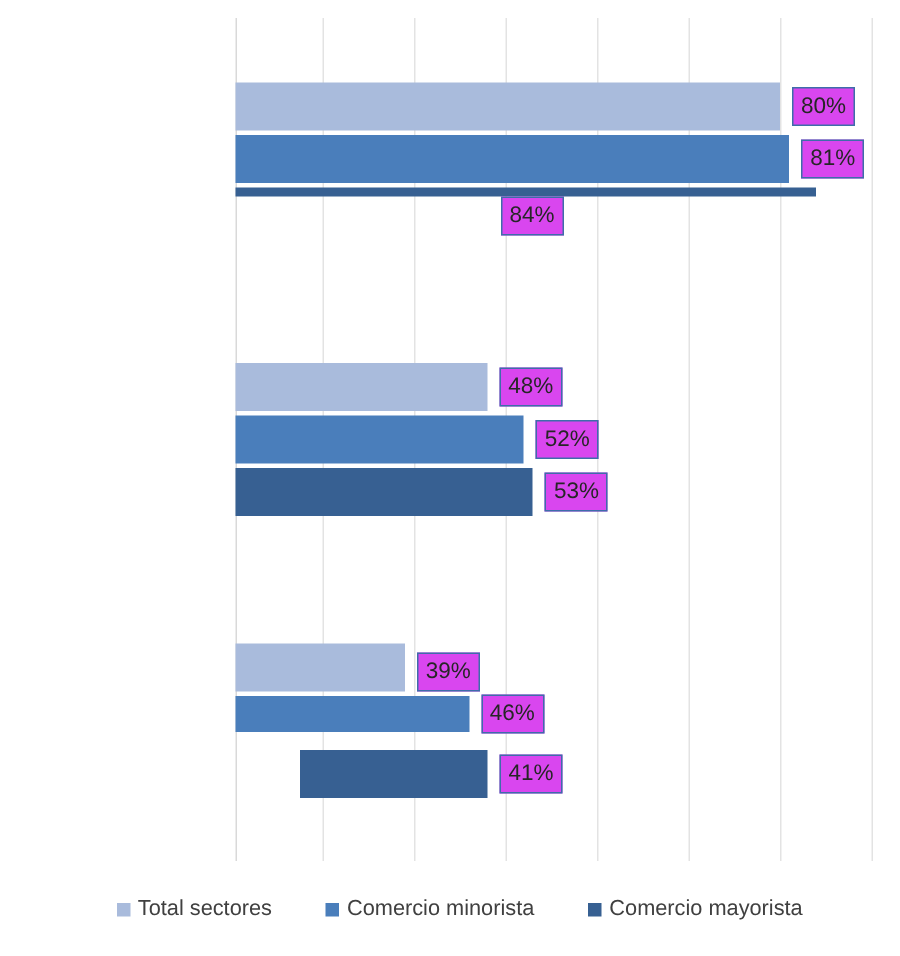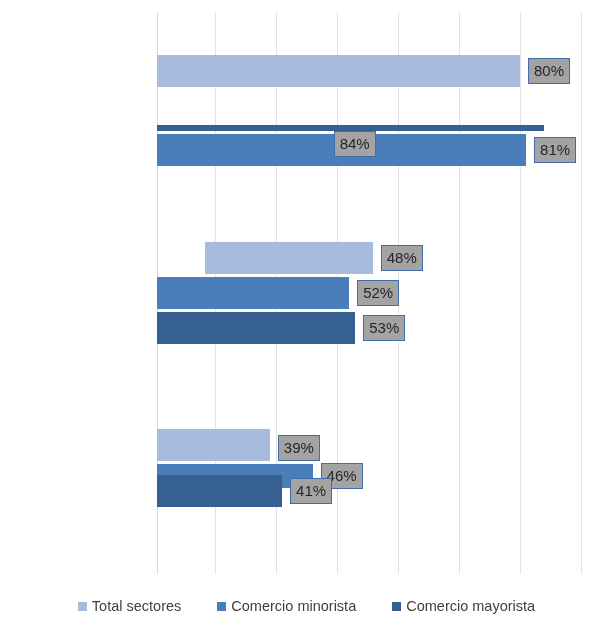--- a/index.html
+++ b/index.html
@@ -61,21 +61,21 @@
   }
 
   .bar {
     height: 100%;
     box-sizing: border-box;
   }
 
   .bar-label {
     margin-left: 8px;
     border: 1px solid #3e6daa;
-    background: #a3a3a3;
+    background: #d946ef;
     color: #262626;
     font-size: 15px;
     line-height: 1;
     padding: 4px 5px 5px 5px;
     white-space: nowrap;
     font-family: "Liberation Sans", sans-serif;
   }
 
   
   #legend {
@@ -116,51 +116,51 @@
         <div class="gridline" style="left: 301.986px;"></div>
         <div class="gridline" style="left: 362.993px;"></div>
         <div class="gridline" style="left: 424px;"></div>
       </div>
     <div id="groups">
         <div class="cat-group" style="top: 0px; height: 187.333px;"></div>
         <div class="bar-row" style="top: 42.6667px; height: 32px;">
           <div class="bar" style="width: 362.993px; background: rgb(169, 187, 220);"></div>
           <div class="bar-label" style="border-color: rgb(62, 109, 170);">80%</div>
         </div>
-        <div class="bar-row" style="top: 77.6667px; height: 32px; margin-top: 44px;">
+        <div class="bar-row" style="top: 77.6667px; height: 32px;">
           <div class="bar" style="width: 369.094px; background: rgb(74, 126, 187);"></div>
           <div class="bar-label" style="border-color: rgb(62, 109, 170);">81%</div>
         </div>
         <div class="bar-row" style="top: 112.667px; height: 32px; flex-direction: column;">
           <div class="bar" style="width: 387.396px; background: rgb(55, 96, 146);"></div>
           <div class="bar-label" style="border-color: rgb(62, 109, 170);">84%</div>
         </div>
         <div class="cat-group" style="top: 187.333px; height: 187.333px;"></div>
-        <div class="bar-row" style="top: 230px; height: 32px; margin-left: 48px;">
+        <div class="bar-row" style="top: 230px; height: 32px;">
           <div class="bar" style="width: 167.77px; background: rgb(169, 187, 220);"></div>
           <div class="bar-label" style="border-color: rgb(62, 109, 170);">48%</div>
         </div>
         <div class="bar-row" style="top: 265px; height: 32px;">
           <div class="bar" style="width: 192.173px; background: rgb(74, 126, 187);"></div>
           <div class="bar-label" style="border-color: rgb(62, 109, 170);">52%</div>
         </div>
         <div class="bar-row" style="top: 300px; height: 32px; justify-content: space-between;">
           <div class="bar" style="width: 198.273px; background: rgb(55, 96, 146);"></div>
           <div class="bar-label" style="border-color: rgb(62, 109, 170);">53%</div>
         </div>
         <div class="cat-group" style="top: 374.667px; height: 187.333px;"></div>
         <div class="bar-row" style="top: 417.333px; height: 32px; align-items: flex-end;">
           <div class="bar" style="width: 112.863px; background: rgb(169, 187, 220);"></div>
           <div class="bar-label" style="border-color: rgb(62, 109, 170);">39%</div>
         </div>
         <div class="bar-row" style="top: 452.333px; height: 24px;">
           <div class="bar" style="width: 155.568px; background: rgb(74, 126, 187);"></div>
           <div class="bar-label" style="border-color: rgb(62, 109, 170);">46%</div>
         </div>
-        <div class="bar-row" style="top: 463px; height: 32px;">
+        <div class="bar-row" style="top: 488px; height: 32px; padding-left: 43px;">
           <div class="bar" style="width: 125.065px; background: rgb(55, 96, 146);"></div>
           <div class="bar-label" style="border-color: rgb(62, 109, 170);">41%</div>
         </div>
       </div>
   </div>
 
   <div id="cat-labels"></div>
 
   <div id="legend">
       <div class="legend-item">

